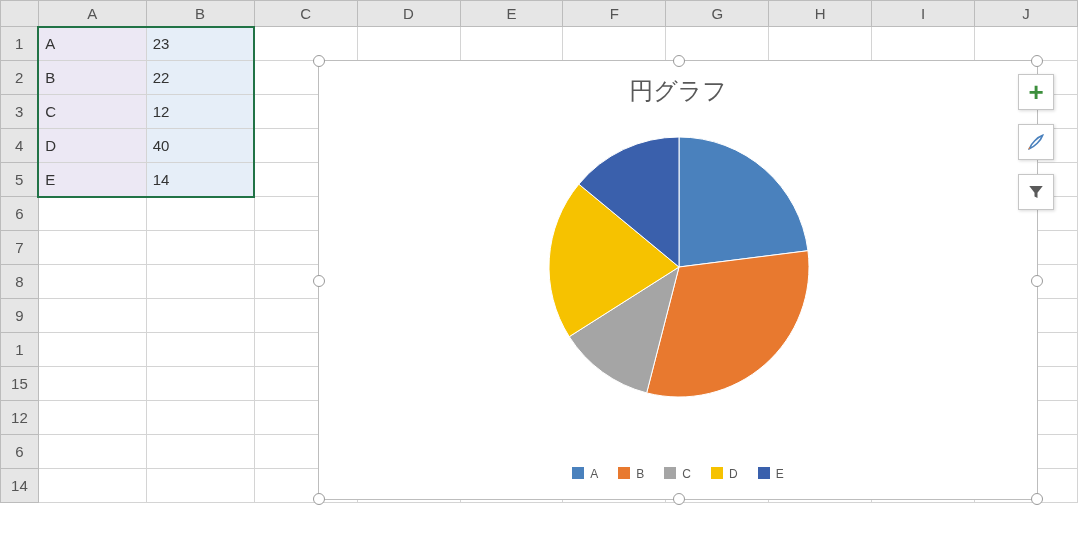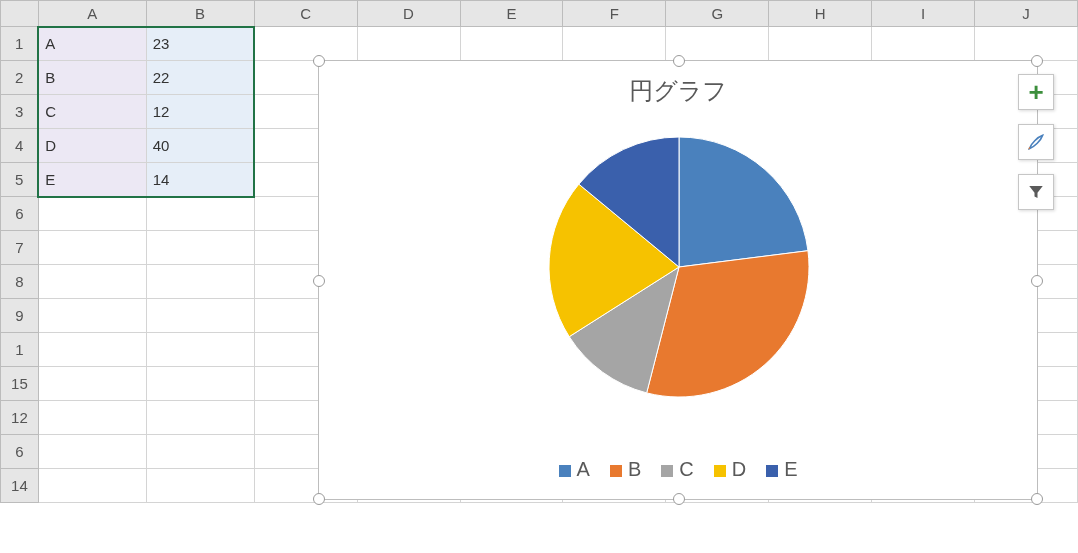--- a/index.html
+++ b/index.html
@@ -72,21 +72,21 @@
     top: 76px;
     width: 260px;
     height: 260px;
   }
   .plot .slice { stroke: #fff; stroke-width: 1; }
   .legend {
     position: absolute;
     bottom: 18px;
     left: 0; right: 0;
     text-align: center;
-    font-size: 20px;
+    font-size: 12px;
     color: #595959;
   }
   .legend .item { display: inline-block; margin: 0 10px; }
   .legend .sw {
     display: inline-block;
     width: 12px; height: 12px;
     margin-right: 6px;
     vertical-align: -1px;
   }
   

